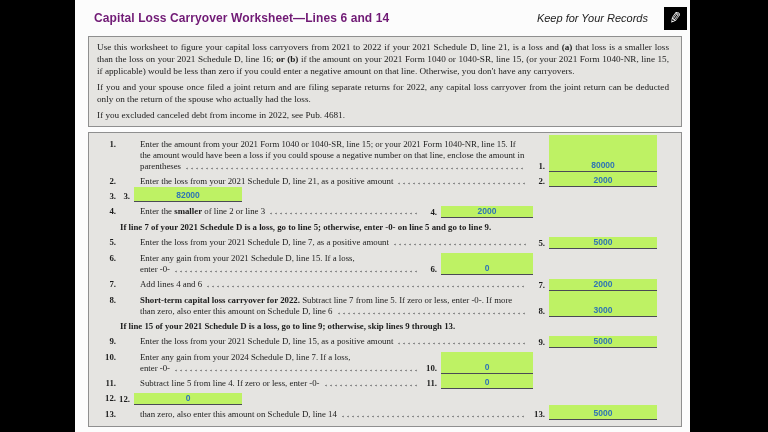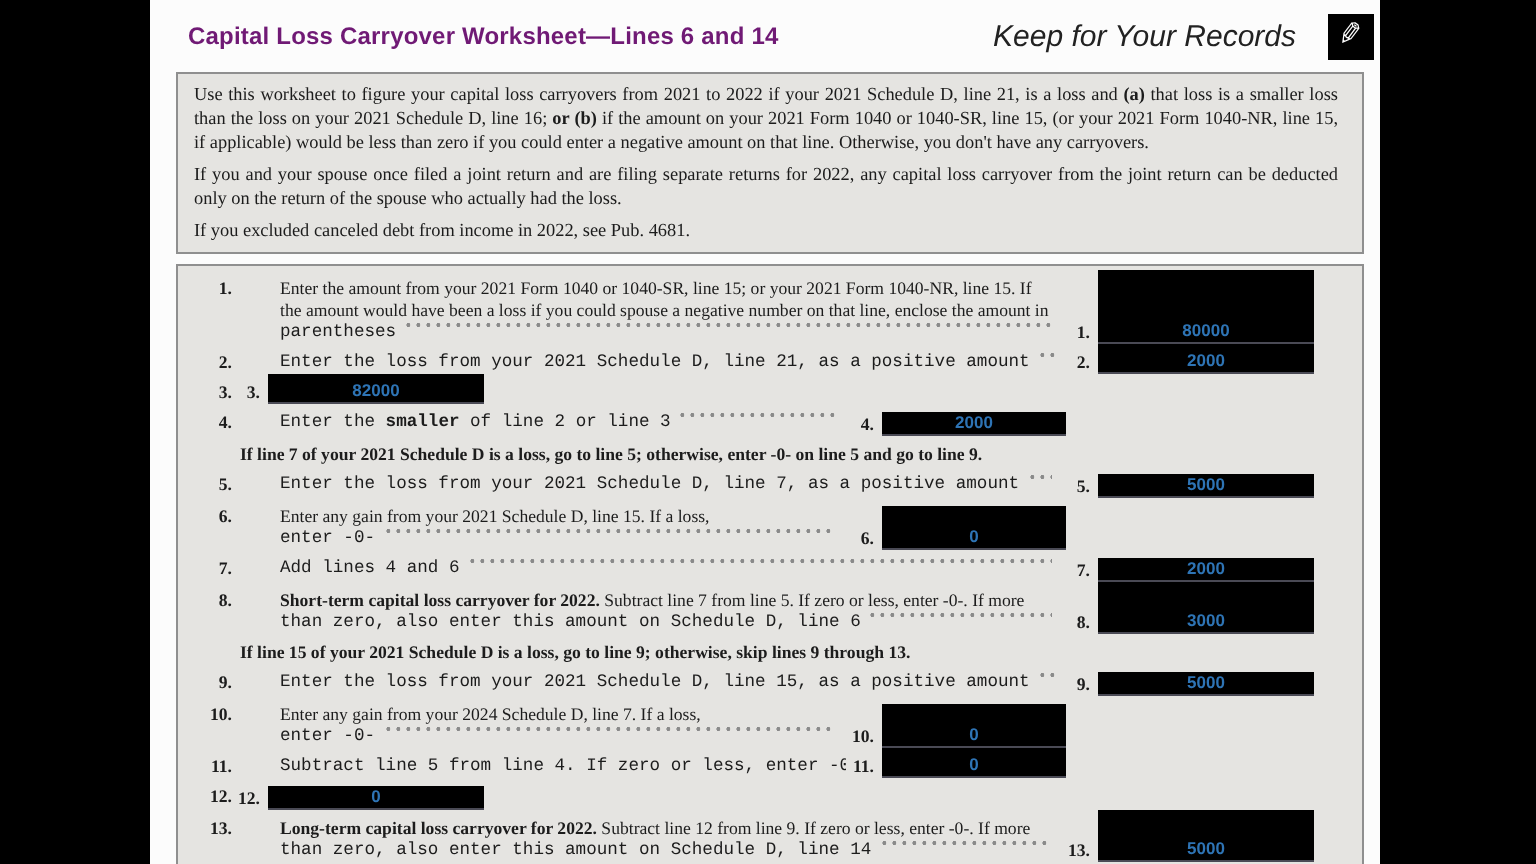--- a/index.html
+++ b/index.html
@@ -7,46 +7,46 @@
   }
   *{box-sizing:border-box;}
   html,body{margin:0;padding:0;}
   body{width:768px;height:432px;overflow:hidden;background:var(--barbg);font-family:"Liberation Serif","DejaVu Serif",serif;}
   .stage{position:relative;width:768px;height:432px;background:var(--barbg);}
   .page{position:absolute;left:75px;top:0;width:615px;height:432px;background:var(--pagebg);overflow:hidden;}
 
   
   .hdr{display:flex;align-items:center;padding:5px 3px 0 19px;height:31px;}
   .title{font-family:"Liberation Sans","DejaVu Sans",sans-serif;font-weight:bold;font-size:12px;color:#701a75;letter-spacing:0.1px;flex:1;}
-  .tagline{font-family:"Liberation Sans","DejaVu Sans",sans-serif;font-style:italic;font-size:15px;color:#222;margin-right:16px;}
+  .tagline{font-family:"Liberation Sans","DejaVu Sans",sans-serif;font-style:italic;font-size:11px;color:#222;margin-right:16px;}
   .pencil{width:23px;height:23px;background:#000;color:#fff;display:flex;align-items:center;justify-content:center;font-size:15px;line-height:1;transform:none;flex:none;}
   .pencil span{display:block;transform:scaleX(-1) rotate(8deg);}
 
   
   .gbox{margin-left:13px;margin-right:8px;background:var(--boxbg);border:1px solid var(--boxbd);}
   .intro-box{margin-top:5px;padding:4px 12px 5px 8px;font-size:9.2px;line-height:12px;color:#1c1c1c;}
   .intro-box p{margin:0 0 4px 0;text-align:justify;}
   .intro-box p:last-child{margin-bottom:0;}
 
   .ws-box{margin-top:5px;padding:2px 24px 6px 8px;font-size:8.8px;line-height:11px;color:#1c1c1c;}
 
   
   .row{display:flex;align-items:stretch;margin-top:4px;}
   .row.merge{margin-top:0;}
   .row.merge > .no, .row.merge > .txt{padding-top:4px;}
   .no{width:19px;flex:none;text-align:right;font-weight:bold;}
   .txt{flex:1;min-width:0;padding-left:4px;overflow:hidden;margin-left:20px;}
   .tline{white-space:nowrap;}
-  .flexline{display:flex;white-space:nowrap;font-family:Liberation Mono, monospace;}
+  .flexline{display:flex;align-items:flex-end;white-space:nowrap;}
   .leader{flex:1 1 10px;min-width:8px;height:3px;margin:0 5px 2px 5px;
     background-image:radial-gradient(circle at 1.2px 1.5px, #8a8a8a 0.9px, rgba(0,0,0,0) 1.1px);
     background-size:5px 3px;background-repeat:repeat-x;}
   .vcell{flex:none;display:flex;}
   .vcell .vnum{width:18px;flex:none;text-align:right;font-weight:bold;align-self:flex-end;padding-right:4px;}
-  .vcell .vbox{flex:1;background:#000000;display:flex;flex-direction:column;justify-content:flex-end;}
+  .vcell .vbox{flex:1;background:#bef264;display:flex;flex-direction:column;justify-content:flex-end;}
   .vcell .vval{width:100%;text-align:center;font-family:"Liberation Sans","DejaVu Sans",sans-serif;font-weight:bold;font-size:8.5px;line-height:10px;color:var(--vblue);border-bottom:1px solid #4a4a55;padding-bottom:1px;}
   .vcell-right{width:126px;}
   .vcell-mid{width:110px;}
   .spacer{width:124px;flex:none;}
   .noterow{padding-left:23px;font-weight:bold;margin-top:4px;white-space:nowrap;overflow:hidden;}
 </style>
 </head>
 <body>
 
 <div class="stage">
@@ -257,21 +257,20 @@
           <span class="vnum">12.</span>
           <span class="vbox">
               <span class="vval">0</span>
             </span>
         </div>
       </div>
 
       <div class="row merge">
         <span class="no">13.</span>
         <div class="txt">
-          <div class="tline"><b>Long-term capital loss carryover for 2022.</b><span> Subtract line 12 from line 9. If zero or less, enter -0-. If more</span></div>
           <div class="flexline">
               <span>than zero, also enter this amount on Schedule D, line 14</span>
               <span class="leader"></span>
             </div>
         </div>
         <div class="vcell vcell-right">
           <span class="vnum">13.</span>
           <span class="vbox">
               <span class="vval">5000</span>
             </span>

